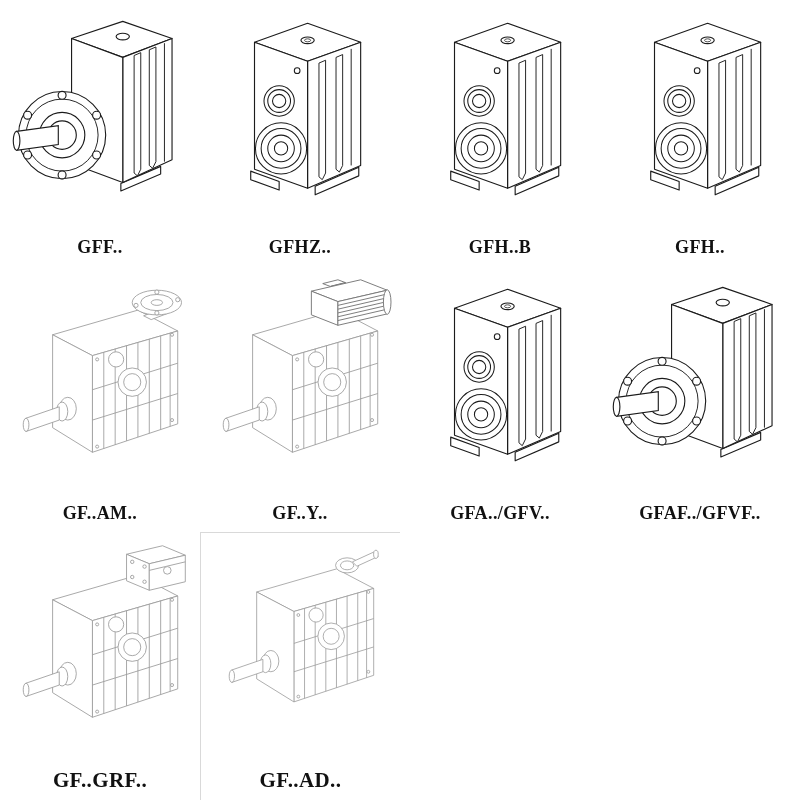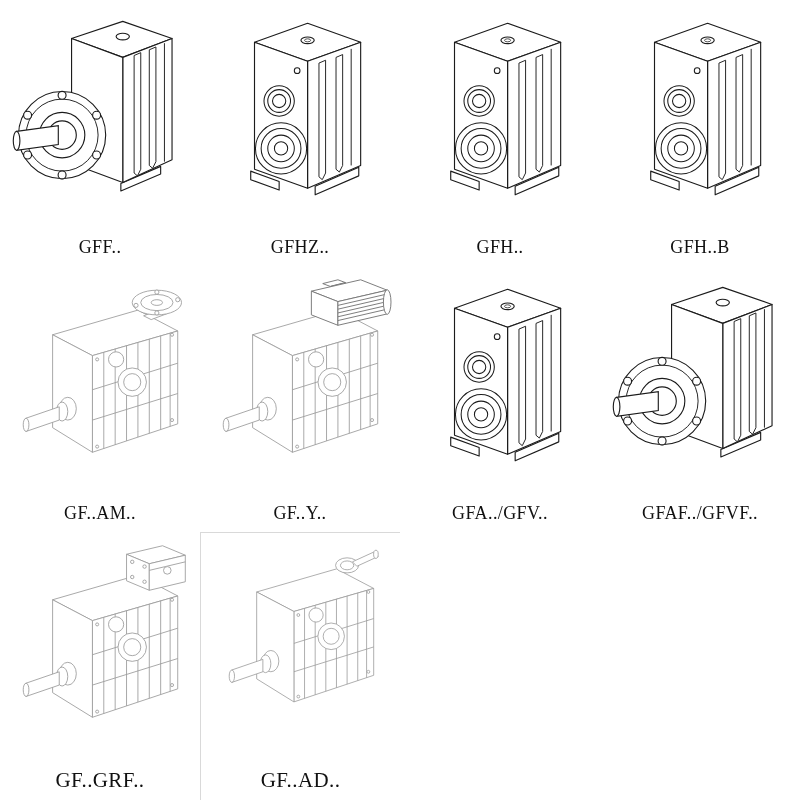--- a/index.html
+++ b/index.html
@@ -13,21 +13,21 @@
     width:800px; height:800px;
   }
   .cell {
     display:flex; flex-direction:column;
     align-items:center; justify-content:flex-end;
     padding:4px 0 8px 0;
     overflow:hidden;
   }
   .drawing { width:194px; height:218px; display:block; }
   .label {
-    font-weight:normal;
+    font-weight:bold;
     font-size:18px;
     letter-spacing:.4px;
     text-align:center;
     line-height:1.1;
     margin-top:10px;
     white-space:nowrap;
   }
   .label.lg { font-size:21px; }
   .cell.boxed { border-left:1px solid #d9d9d9; border-top:1px solid #d9d9d9;gap:18px; }
   .defs { position:absolute; width:0; height:0; overflow:hidden; }
@@ -223,32 +223,32 @@
         <use href="#sym-bore"></use>
       </svg>
     <figcaption class="label">GFHZ..</figcaption>
   </figure>
 
 
   <figure class="cell">
     <svg class="drawing" viewBox="0 0 200 230">
         <use href="#sym-bore"></use>
       </svg>
+    <figcaption class="label">GFH..B</figcaption>
+  </figure>
+
+  <figure class="cell">
+    <svg class="drawing" viewBox="0 0 200 230">
+        <use href="#sym-bore"></use>
+      </svg>
     <figcaption class="label">GFH..</figcaption>
   </figure>
 
   <figure class="cell">
     <svg class="drawing" viewBox="0 0 200 230">
-        <use href="#sym-bore"></use>
-      </svg>
-    <figcaption class="label">GFH..B</figcaption>
-  </figure>
-
-  <figure class="cell">
-    <svg class="drawing" viewBox="0 0 200 230">
         <use href="#sym-am"></use>
       </svg>
     <figcaption class="label">GF..AM..</figcaption>
   </figure>
 
   <figure class="cell">
     <svg class="drawing" viewBox="0 0 200 230">
         <use href="#sym-y"></use>
       </svg>
     <figcaption class="label">GF..Y..</figcaption>

